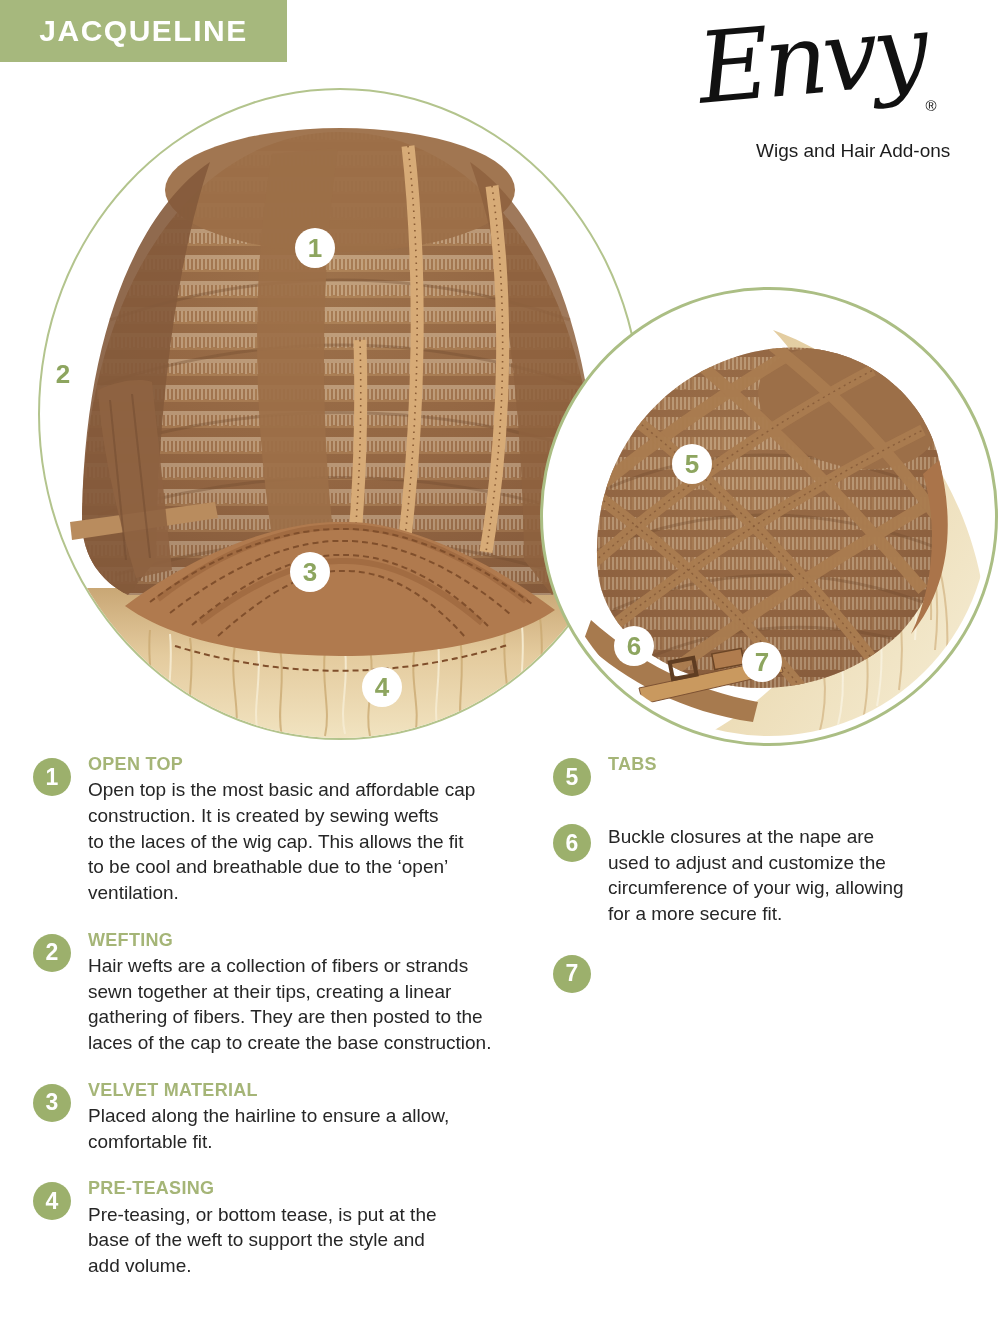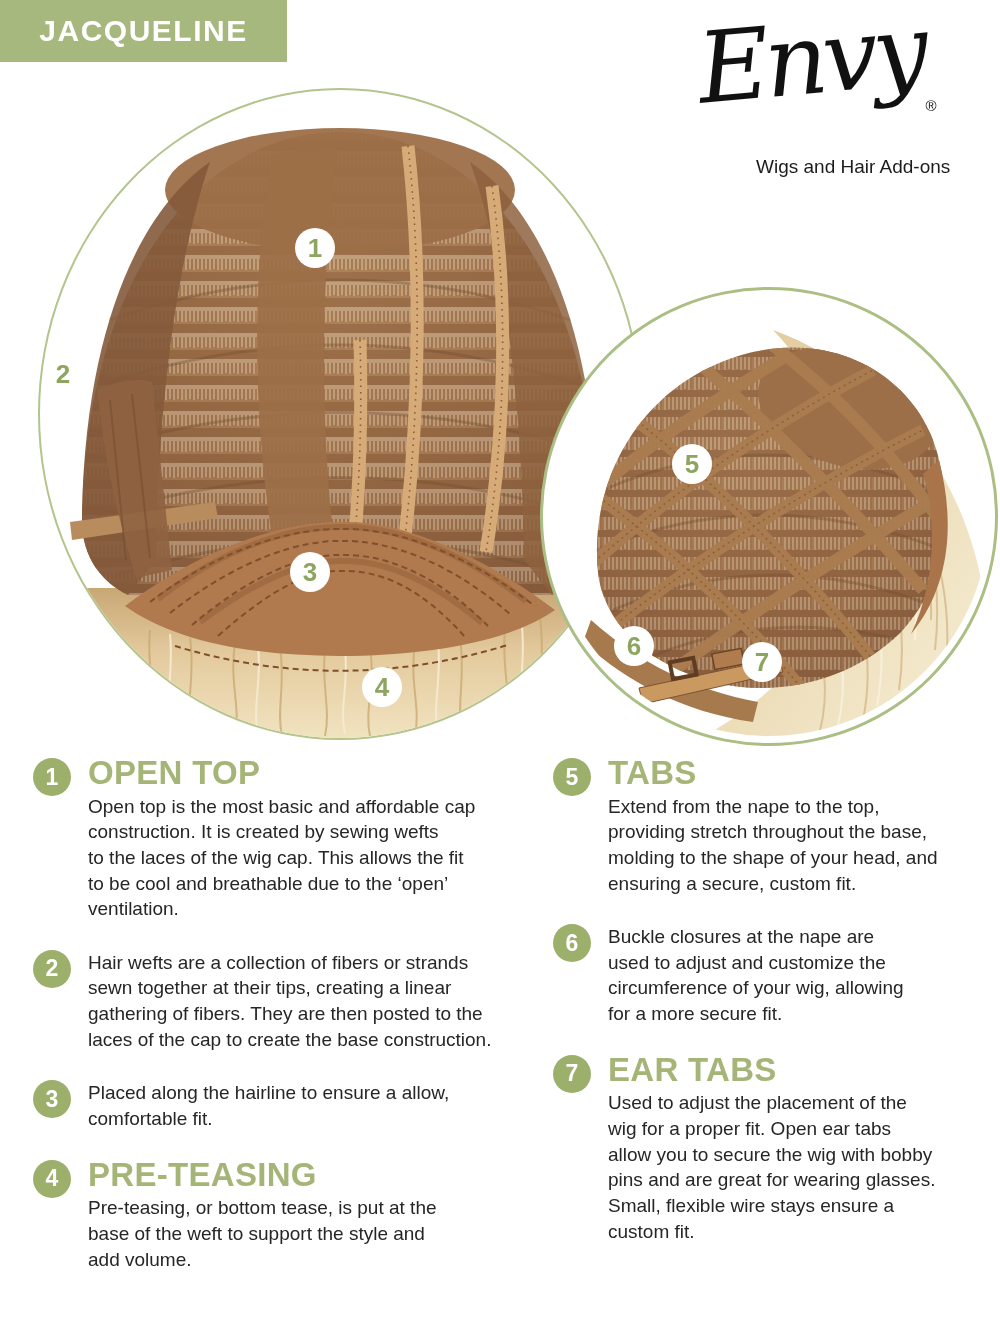--- a/index.html
+++ b/index.html
@@ -10,41 +10,41 @@
   .banner{position:absolute;left:0;top:0;width:287px;height:62px;background:#a6b87d;
           display:flex;align-items:center;justify-content:center;}
   .banner .title{color:#ffffff;font-weight:bold;font-size:30px;letter-spacing:1.5px;}
 
   
   .brand{position:absolute;left:698px;top:6px;width:290px;color:#1e1e1e;}
   .brand-script-row{height:128px;}
   .brand-script{font-family:"DejaVu Serif",serif;font-style:italic;font-size:98px;line-height:1.1;
                 letter-spacing:-5px;display:inline-block;transform:rotate(-5deg);color:#111;}
   .brand-reg{font-size:15px;position:relative;top:18px;left:2px;color:#111;}
-  .brand-lines{margin-left:58px;font-size:19px;line-height:1.34;margin-top:20px;color:#1c1c1c;}
+  .brand-lines{margin-left:58px;font-size:19px;line-height:1.34;margin-top:4px;color:#1c1c1c;}
   .brand-lines sup{font-size:11px;}
 
   
   .photos{position:absolute;inset:0;}
   .circle{position:absolute;border-radius:50%;overflow:hidden;background:#fff;}
   .circle svg{display:block;width:100%;height:100%;}
   .big{left:38px;top:88px;width:600px;height:648px;border:2px solid #b3c48d;z-index:1;}
   .small{left:540px;top:287px;width:452px;height:453px;border:3px solid #abbe84;z-index:2;}
   .pbadge{position:absolute;width:40px;height:40px;border-radius:50%;background:#ffffff;
           color:#8da55f;font-weight:bold;font-size:26px;display:flex;align-items:center;
           justify-content:center;z-index:3;}
 
   
   .col{position:absolute;}
   .col-left{left:33px;top:755px;width:485px;}
   .col-right{left:553px;top:755px;width:425px;}
   .feature{display:flex;gap:17px;margin-bottom:25px;}
   .fbadge{flex:none;width:38px;height:38px;border-radius:50%;background:#9cb06c;color:#fff;
           font-weight:bold;font-size:23px;display:flex;align-items:center;justify-content:center;margin-top:3px;}
-  .ftitle{color:#a5b577;font-weight:bold;font-size:33px;letter-spacing:.3px;line-height:1.08;}
+  .ftitle{color:#a5b577;font-weight:bold;font-size:18px;letter-spacing:.3px;line-height:1.08;}
   .fbody{color:#262626;font-size:19px;line-height:1.35;white-space:pre-line;margin-top:3px;}
 </style>
 </head>
 <body>
 
 <div class="page">
 
   <div class="banner">
     <span class="title">JACQUELINE</span>
   </div>
@@ -269,31 +269,33 @@
 to the laces of the wig cap. This allows the fit
 to be cool and breathable due to the ‘open’
 ventilation.</div>
       </div>
     </div>
     <div class="feature">
       <div class="fbadge">
           <span>2</span>
         </div>
       <div class="ftext">
+        <div class="ftitle">WEFTING</div>
         <div class="fbody">Hair wefts are a collection of fibers or strands
 sewn together at their tips, creating a linear
 gathering of fibers. They are then posted to the
 laces of the cap to create the base construction.</div>
       </div>
     </div>
     <div class="feature">
       <div class="fbadge">
           <span>3</span>
         </div>
       <div class="ftext">
+        <div class="ftitle">VELVET MATERIAL</div>
         <div class="fbody">Placed along the hairline to ensure a allow,
 comfortable fit.</div>
       </div>
     </div>
     <div class="feature">
       <div class="fbadge">
           <span>4</span>
         </div>
       <div class="ftext">
         <div class="ftitle">PRE-TEASING</div>
@@ -304,46 +306,33 @@
     </div>
   </div>
 
   <div class="col col-right">
     <div class="feature">
       <div class="fbadge">
           <span>5</span>
         </div>
       <div class="ftext">
         <div class="ftitle">TABS</div>
-        <div class="fbody">Extend from the nape to the top,
-providing stretch throughout the base,
-molding to the shape of your head, and
-ensuring a secure, custom fit.</div>
       </div>
     </div>
     <div class="feature">
       <div class="fbadge">
           <span>6</span>
         </div>
       <div class="ftext">
         <div class="fbody">Buckle closures at the nape are
 used to adjust and customize the
 circumference of your wig, allowing
 for a more secure fit.</div>
       </div>
     </div>
     <div class="feature">
       <div class="fbadge">
           <span>7</span>
         </div>
-      <div class="ftext">
-        <div class="ftitle">EAR TABS</div>
-        <div class="fbody">Used to adjust the placement of the
-wig for a proper fit. Open ear tabs
-allow you to secure the wig with bobby
-pins and are great for wearing glasses.
-Small, flexible wire stays ensure a
-custom fit.</div>
-      </div>
     </div>
   </div>
 
 </div>
 
 </body></html>

